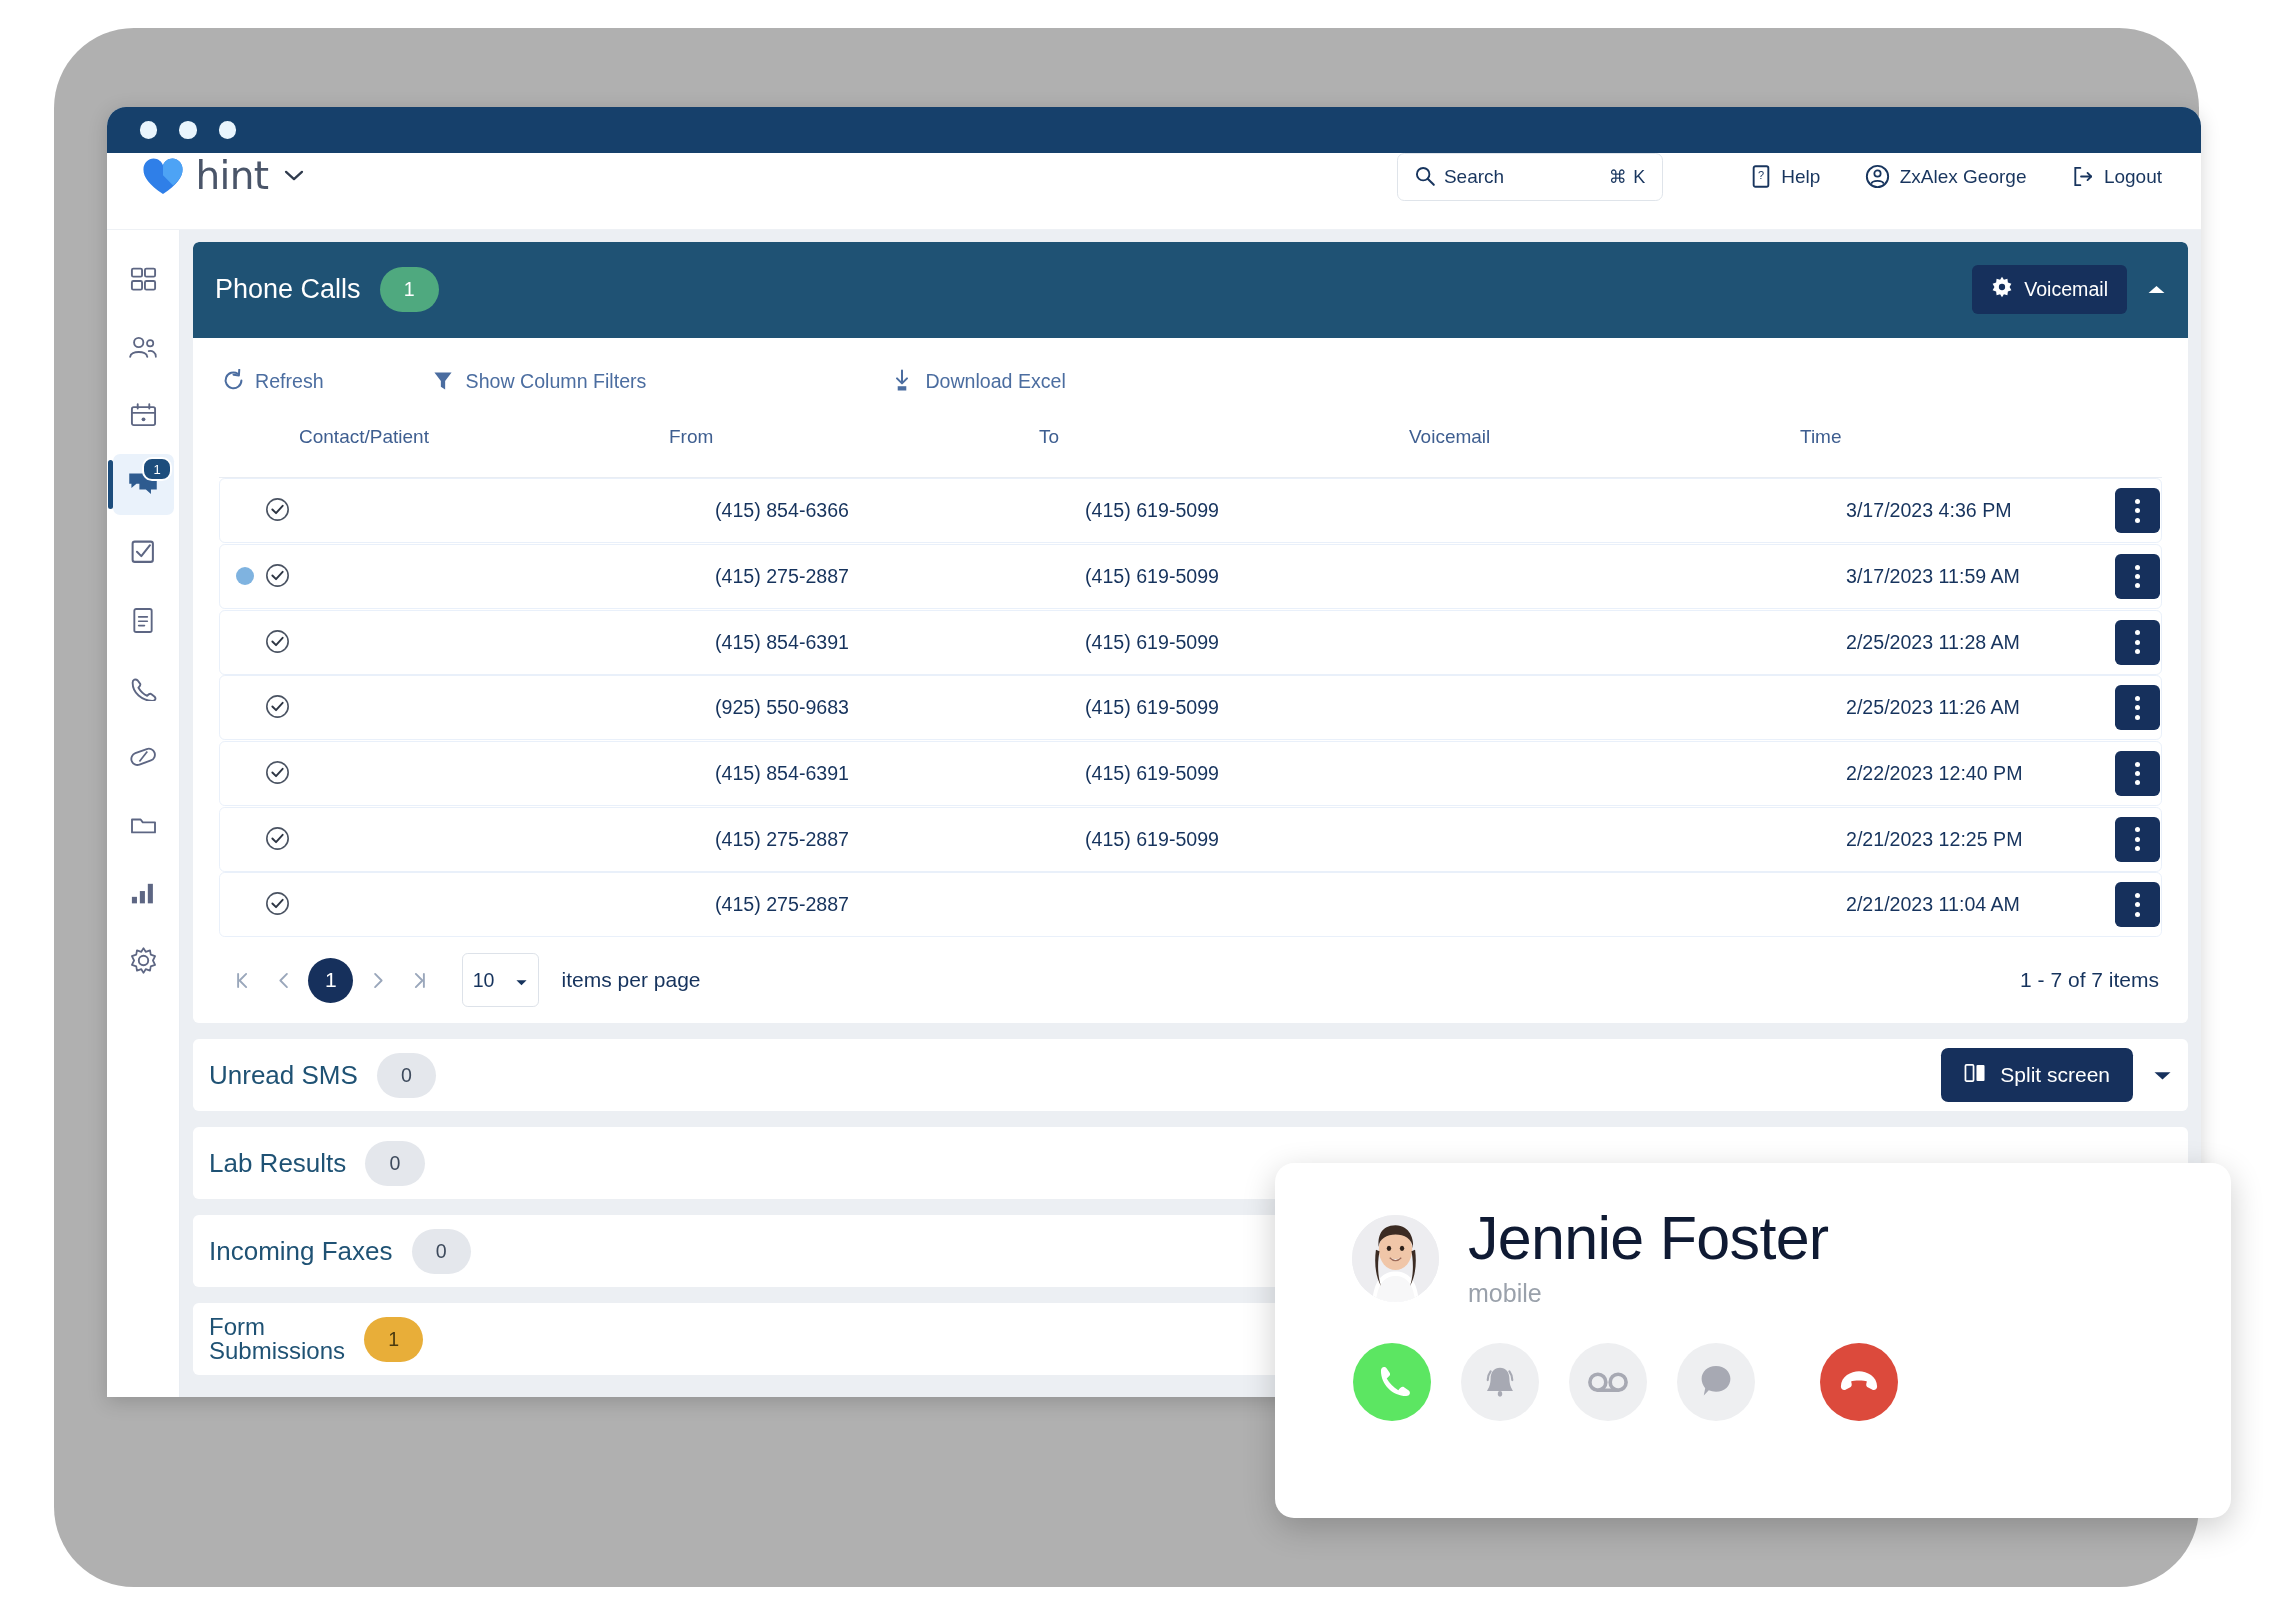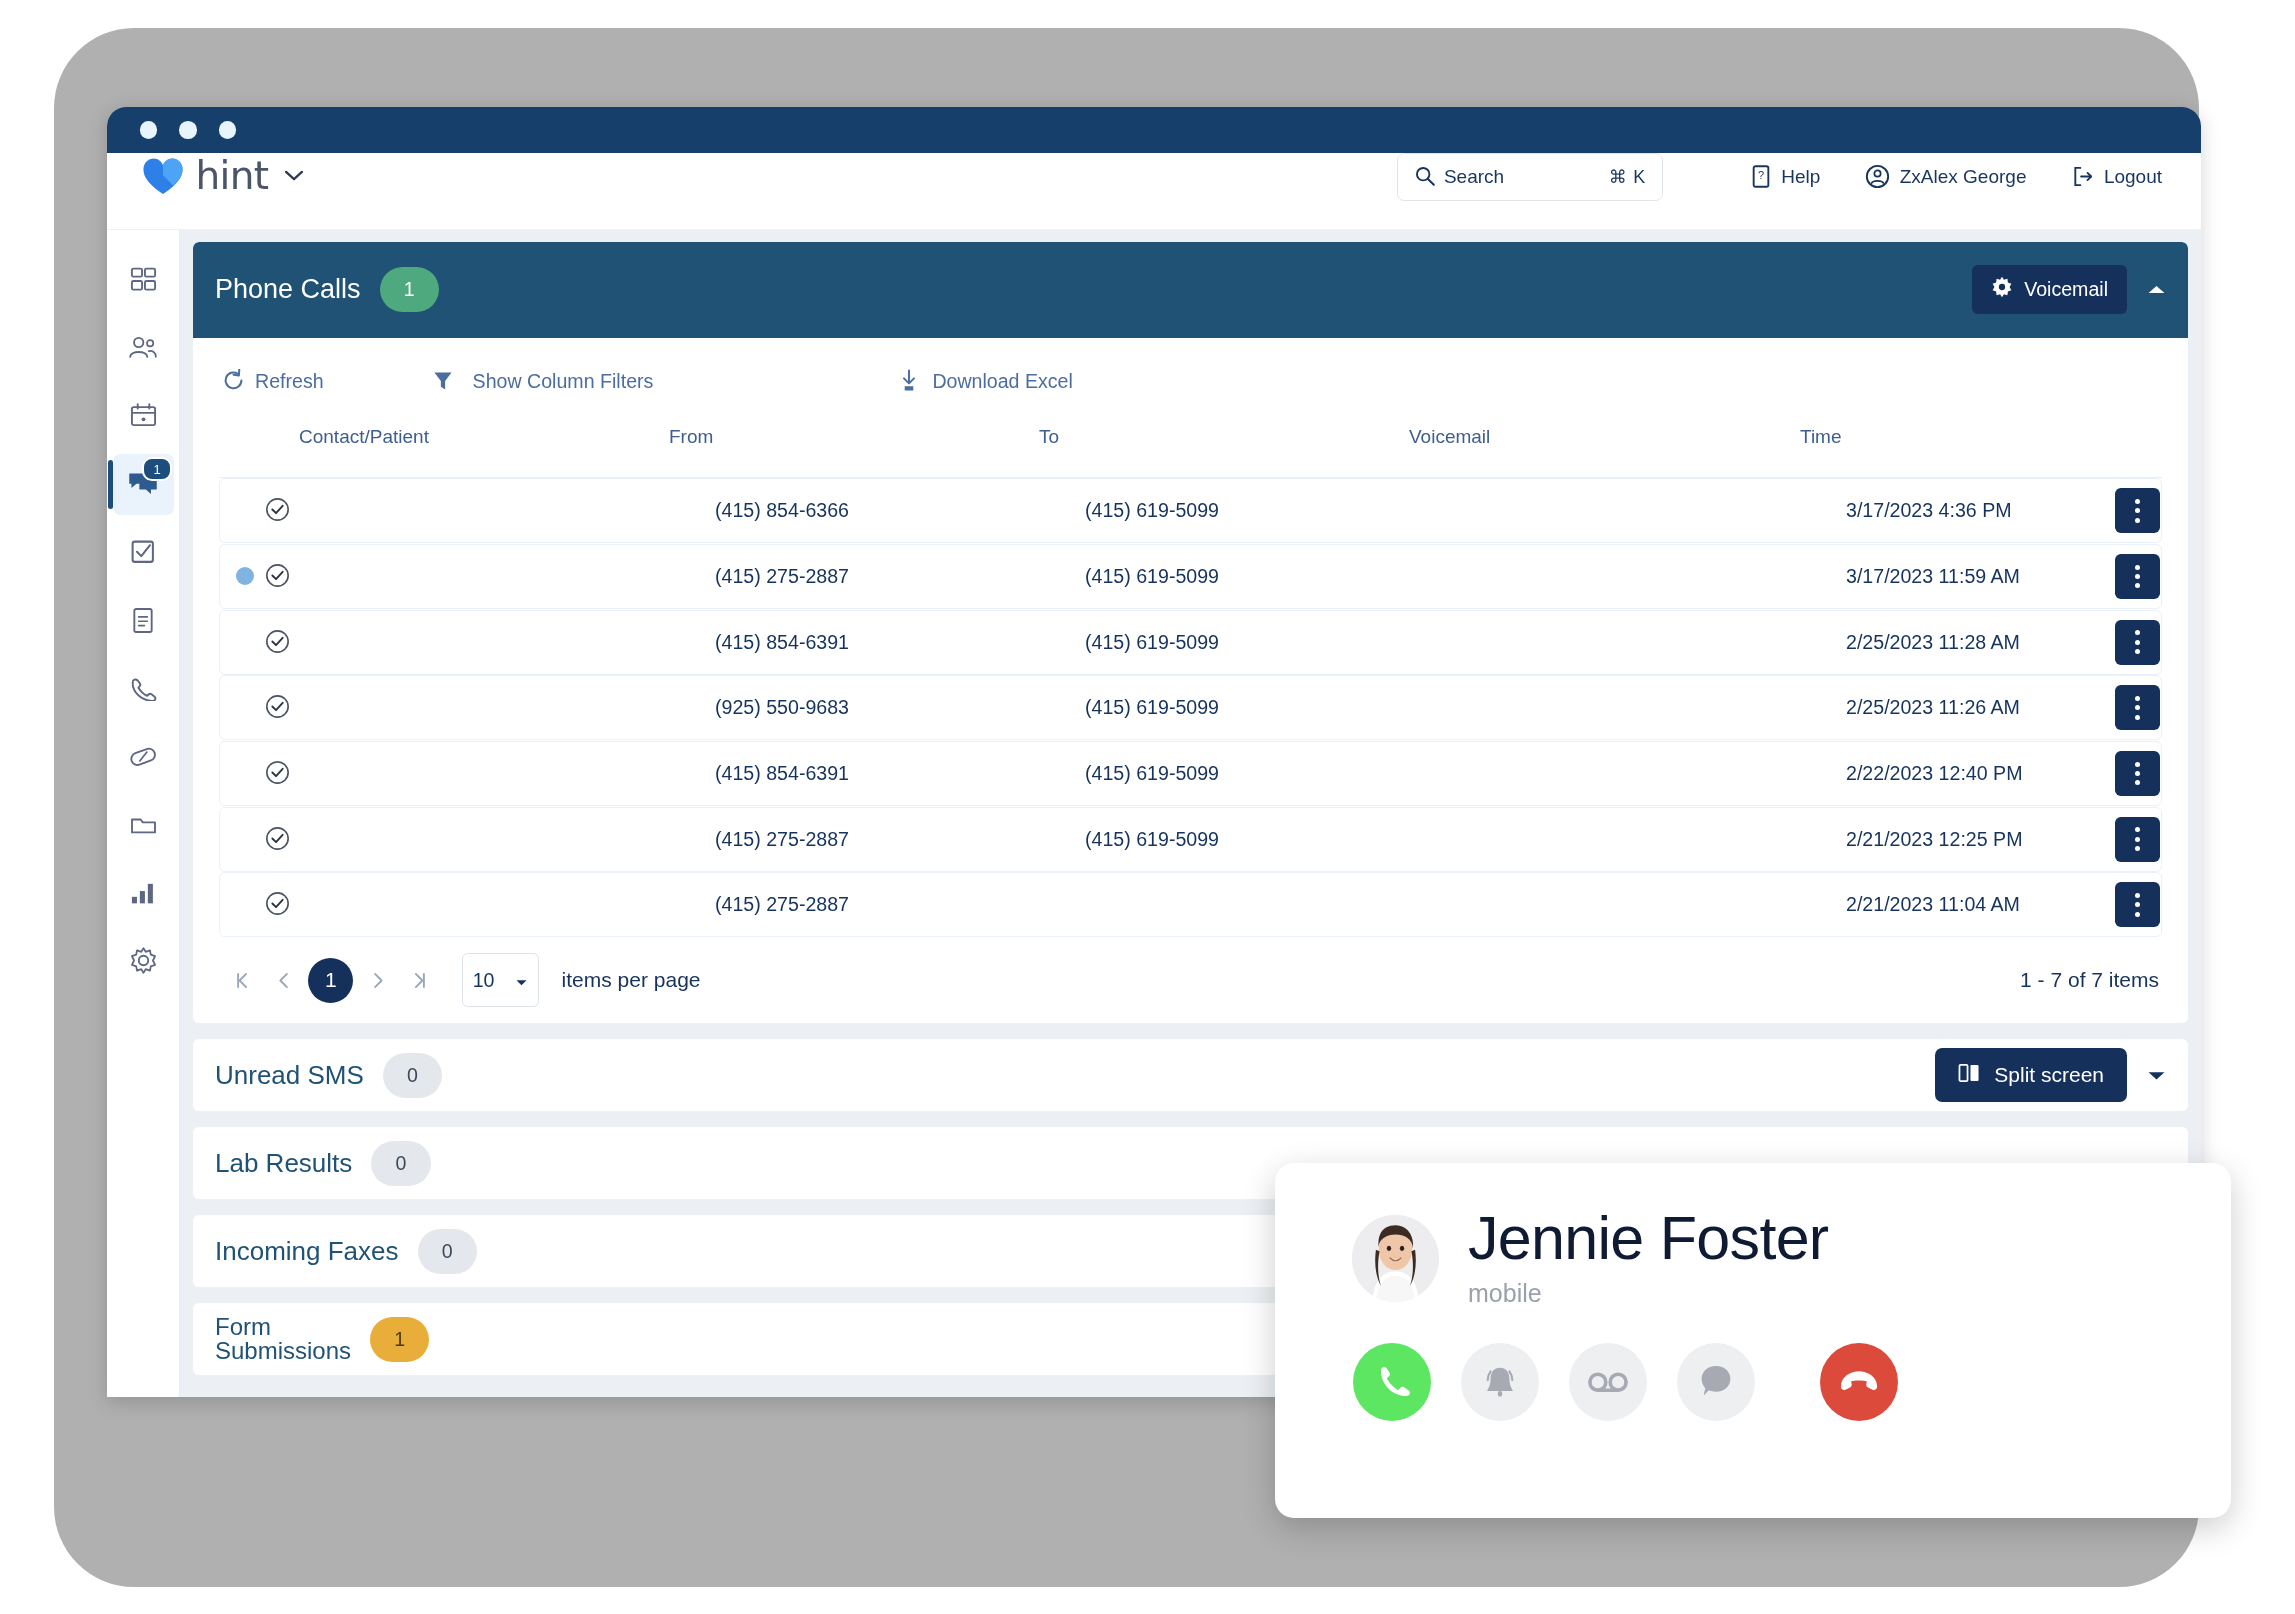--- a/index.html
+++ b/index.html
@@ -121,21 +121,21 @@
   }
   #refresh-btn{display:flex;align-items:center;gap:10px;cursor:pointer;}
   .tb-lbl{font-size:19.6px;color:#4b6da0;}
   #table-search{
     margin-left:25px;width:797px;height:59px;
     border:0.7px solid #d4dae2;border-radius:7.2px;
     font-size:20px;color:#5b6b80;padding:0 19px;outline:none;
     font-family:"Liberation Sans",sans-serif;background:#fff;
   }
   #table-search::placeholder{color:#6a7b92;}
-  #show-filters{display:flex;align-items:center;gap:20px;margin-left:109px;cursor:pointer;}
+  #show-filters{display:flex;align-items:center;gap:13px;margin-left:109px;cursor:pointer;}
   #download-excel{display:flex;align-items:center;gap:13px;margin-left:246px;cursor:pointer;}
 
   
   #tbl{padding:0 26px 0 26px;}
   #thead{display:flex;height:51px;align-items:flex-start;border-bottom:0.7px solid #e9edf3;}
   .th{font-size:19px;color:#3e5e90;}
   .c-sel{width:80px;flex:0 0 80px;}
   .c-contact{width:370px;flex:0 0 370px;}
   .c-from{width:370px;flex:0 0 370px;}
   .c-to{width:370px;flex:0 0 370px;}
@@ -177,21 +177,21 @@
   #per-page{
     margin-left:22px;width:75px;height:52px;border:0.7px solid #dde2e9;border-radius:5.8px;
     display:flex;align-items:center;justify-content:space-around;font-size:19.6px;color:#16335d;cursor:pointer;
   }
   #per-page-lbl{margin-left:23px;font-size:21px;color:#16335d;}
   #pg-summary{margin-left:auto;font-size:21px;color:#16335d;}
 
   
   .acc{
     background:#fff;border-radius:5.8px;margin-top:16px;height:72px;
-    display:flex;align-items:center;padding:0 22px;
+    display:flex;align-items:center;padding:0 16px;
   }
   .acc-title{font-size:26px;color:#1f5274;line-height:1.0;}
   .acc-title.two{font-size:24px;}
   #split-wrap{margin-left:auto;display:flex;align-items:center;gap:20px;}
   #split-btn{
     background:#16305c;color:#fff;border:none;border-radius:7.2px;height:54px;
     padding:0 23px;display:flex;align-items:center;gap:14.5px;font-size:21px;cursor:pointer;
     font-family:"Liberation Sans",sans-serif;
   }
   #split-caret{color:#16305c;font-size:19px;cursor:pointer;}

